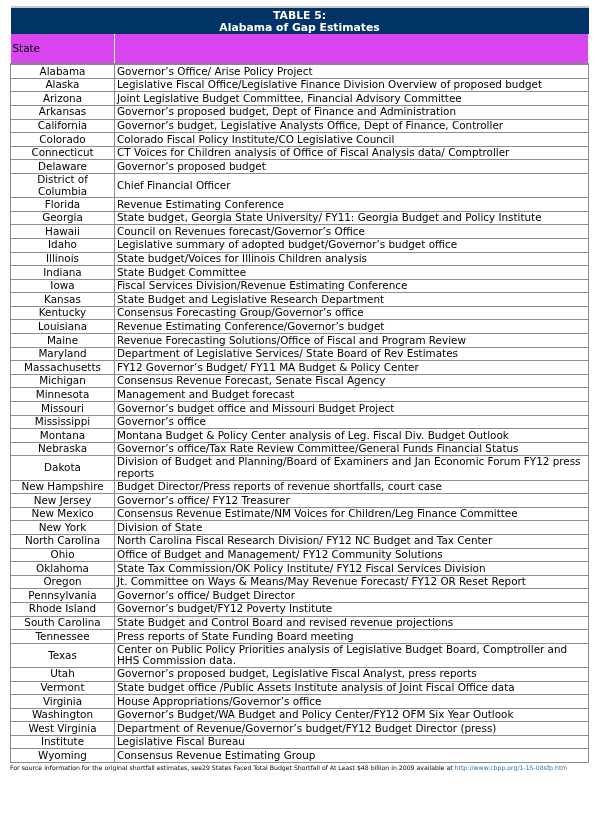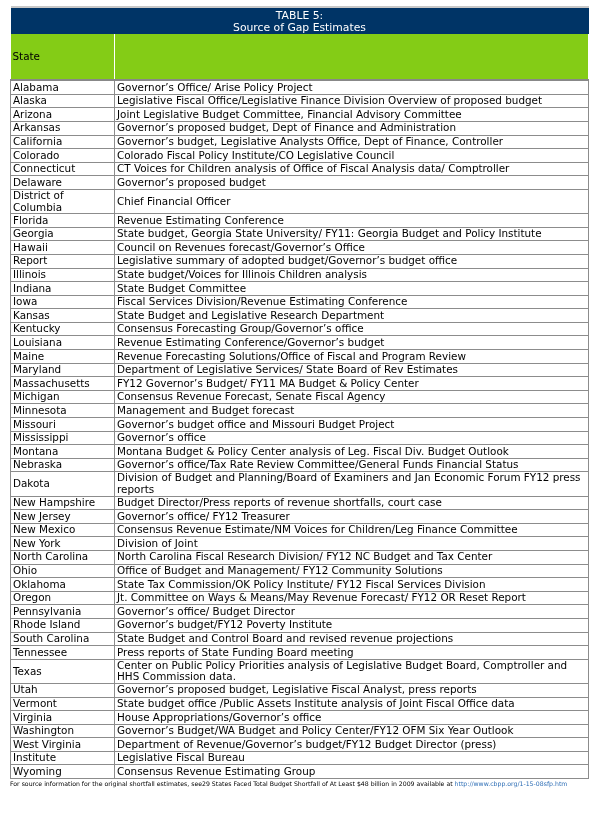--- a/index.html
+++ b/index.html
@@ -26,49 +26,49 @@
       table-layout: fixed;
       font-size: 10.4px;
       line-height: 11.6px;
       border-top: 2px solid #c8c8c8;
     }
     table.src col.c1 { width: 104px; }
     table.src col.c2 { width: 474px; }
     .title-cell {
       background: #003466;
       color: #ffffff;
-      font-weight: normal;
+      font-weight: bold;
       text-align: center;
       font-size: 10.8px;
       line-height: 11.6px;
       padding: 2px 0 1px 0;
       border: none;
     }
     .head-row td {
-      background: #84cc16;
-      padding: 16px 2px;
+      background: #d946ef;
+      padding: 8px 2px;
       height: 13px;
       border-left: 1px solid #ffffff;
       border-right: 1px solid #ffffff;
       border-bottom: 2px solid #888888;
       margin-top: 46px;
     }
     .head-row td:first-child { border-left: none; }
     .row td {
       border: 1px solid #8c8c8c;
       padding: 0 2px;
       height: 12.6px;
       vertical-align: middle;
       white-space: nowrap;
       overflow: hidden;
     }
     .row td.wrap-cell {
       white-space: normal;
     }
-    .row td:first-child { border-left: 1px solid #8c8c8c; }
+    .row td:first-child { border-left: 1px solid #8c8c8c; text-align: center; }
     .footnote {
       font-size: 6.2px;
       line-height: 7.4px;
       color: #000;
       margin-top: 1px;
       width: 578px;
     }
     .footnote a {
       color: #2c6db5;
       text-decoration: none;
@@ -80,21 +80,21 @@
 <div class="wrap">
   <table class="src">
     <colgroup>
       <col class="c1">
       <col class="c2">
     </colgroup>
     <thead>
       <tr>
         <td colspan="2" class="title-cell">
           <div>TABLE 5:</div>
-          <div>Source of Gap Estimates</div>
+          <div>Alabama of Gap Estimates</div>
         </td>
       </tr>
       <tr class="head-row">
         <td>State</td>
         <td></td>
       </tr>
     </thead>
     <tbody id="table-body">
         <tr class="row">
           <td>Alabama</td>
@@ -138,21 +138,21 @@
         </tr>
         <tr class="row">
           <td>Georgia</td>
           <td>State budget, Georgia State University/ FY11: Georgia Budget and Policy Institute</td>
         </tr>
         <tr class="row">
           <td>Hawaii</td>
           <td>Council on Revenues forecast/Governor’s Office</td>
         </tr>
         <tr class="row">
-          <td>Report</td>
+          <td>Idaho</td>
           <td>Legislative summary of adopted budget/Governor’s budget office</td>
         </tr>
         <tr class="row">
           <td>Illinois</td>
           <td>State budget/Voices for Illinois Children analysis</td>
         </tr>
         <tr class="row">
           <td>Indiana</td>
           <td>State Budget Committee</td>
         </tr>
@@ -219,21 +219,21 @@
         <tr class="row">
           <td>New Jersey</td>
           <td>Governor’s office/ FY12 Treasurer</td>
         </tr>
         <tr class="row">
           <td>New Mexico</td>
           <td>Consensus Revenue Estimate/NM Voices for Children/Leg Finance Committee</td>
         </tr>
         <tr class="row">
           <td>New York</td>
-          <td>Division of Joint</td>
+          <td>Division of State</td>
         </tr>
         <tr class="row">
           <td>North Carolina</td>
           <td>North Carolina Fiscal Research Division/ FY12 NC Budget and Tax Center</td>
         </tr>
         <tr class="row">
           <td>Ohio</td>
           <td>Office of Budget and Management/ FY12 Community Solutions</td>
         </tr>
         <tr class="row">

